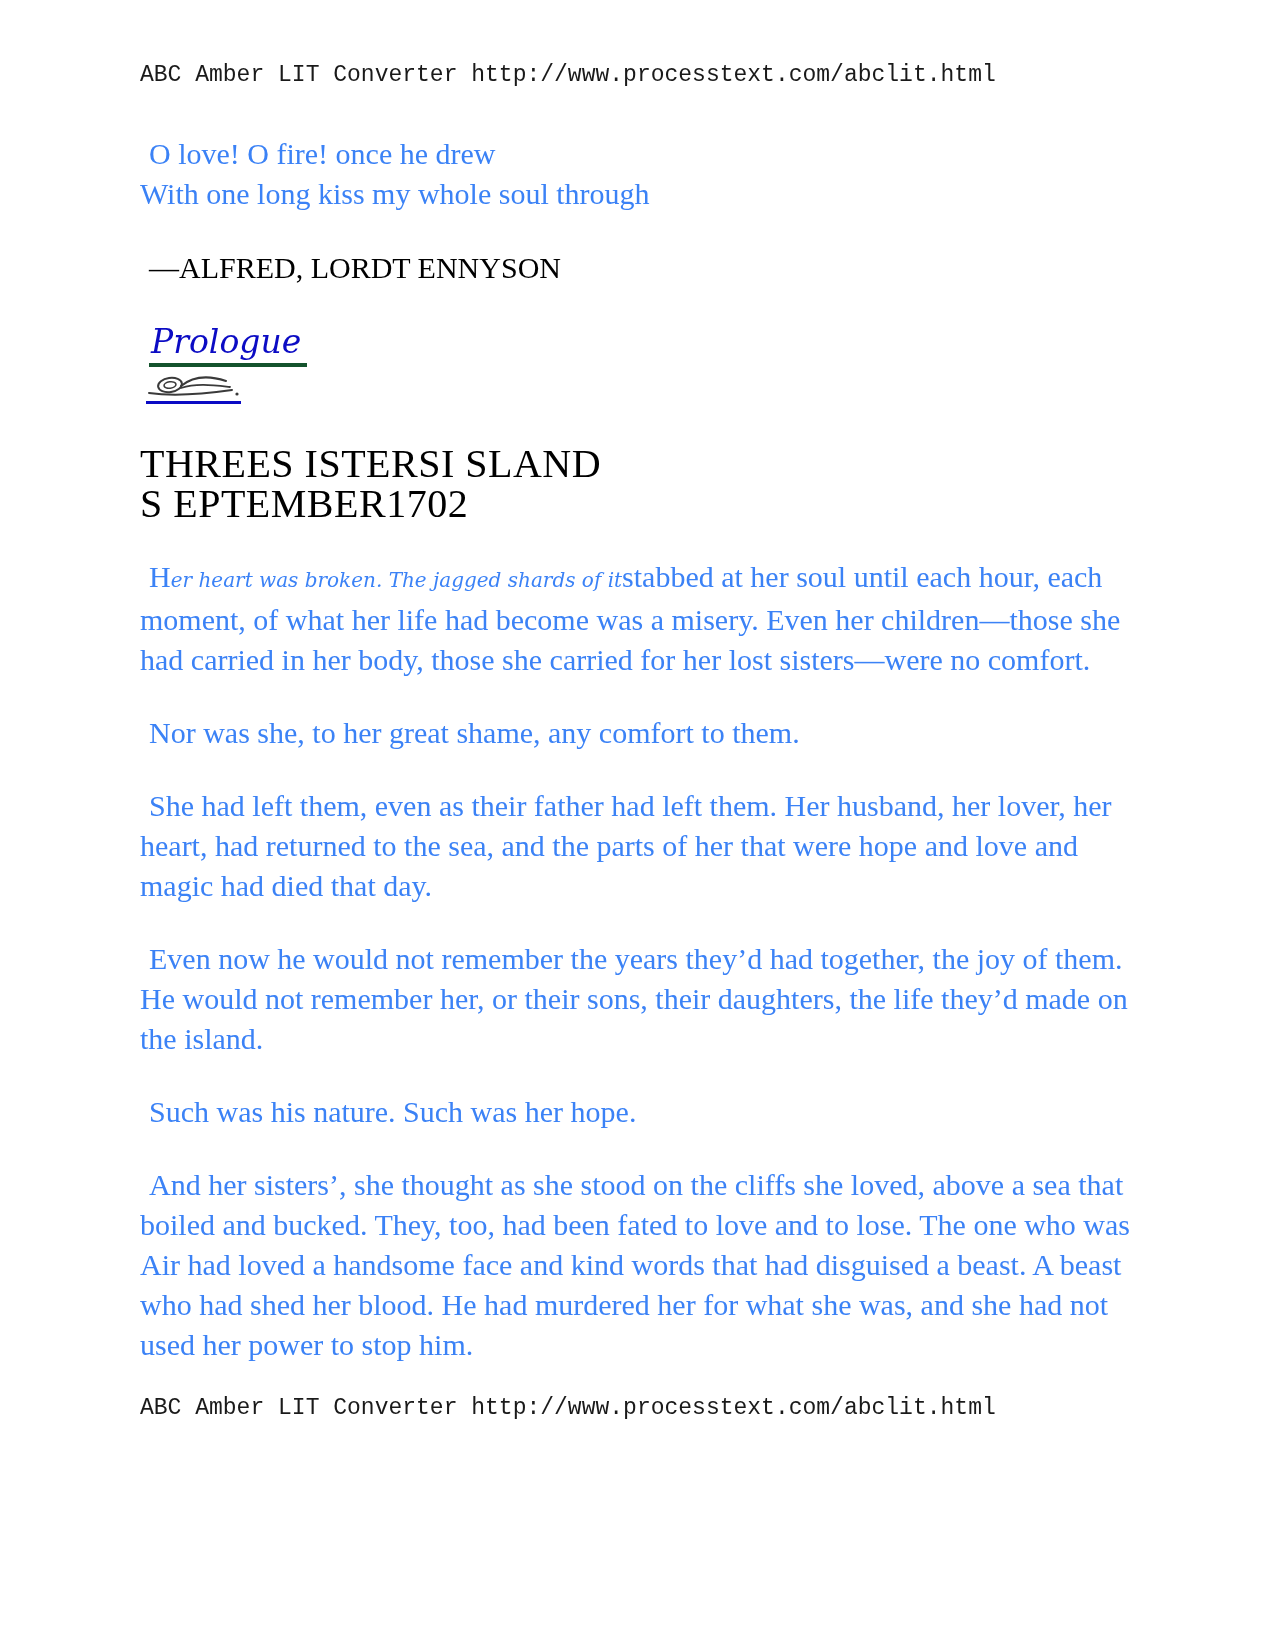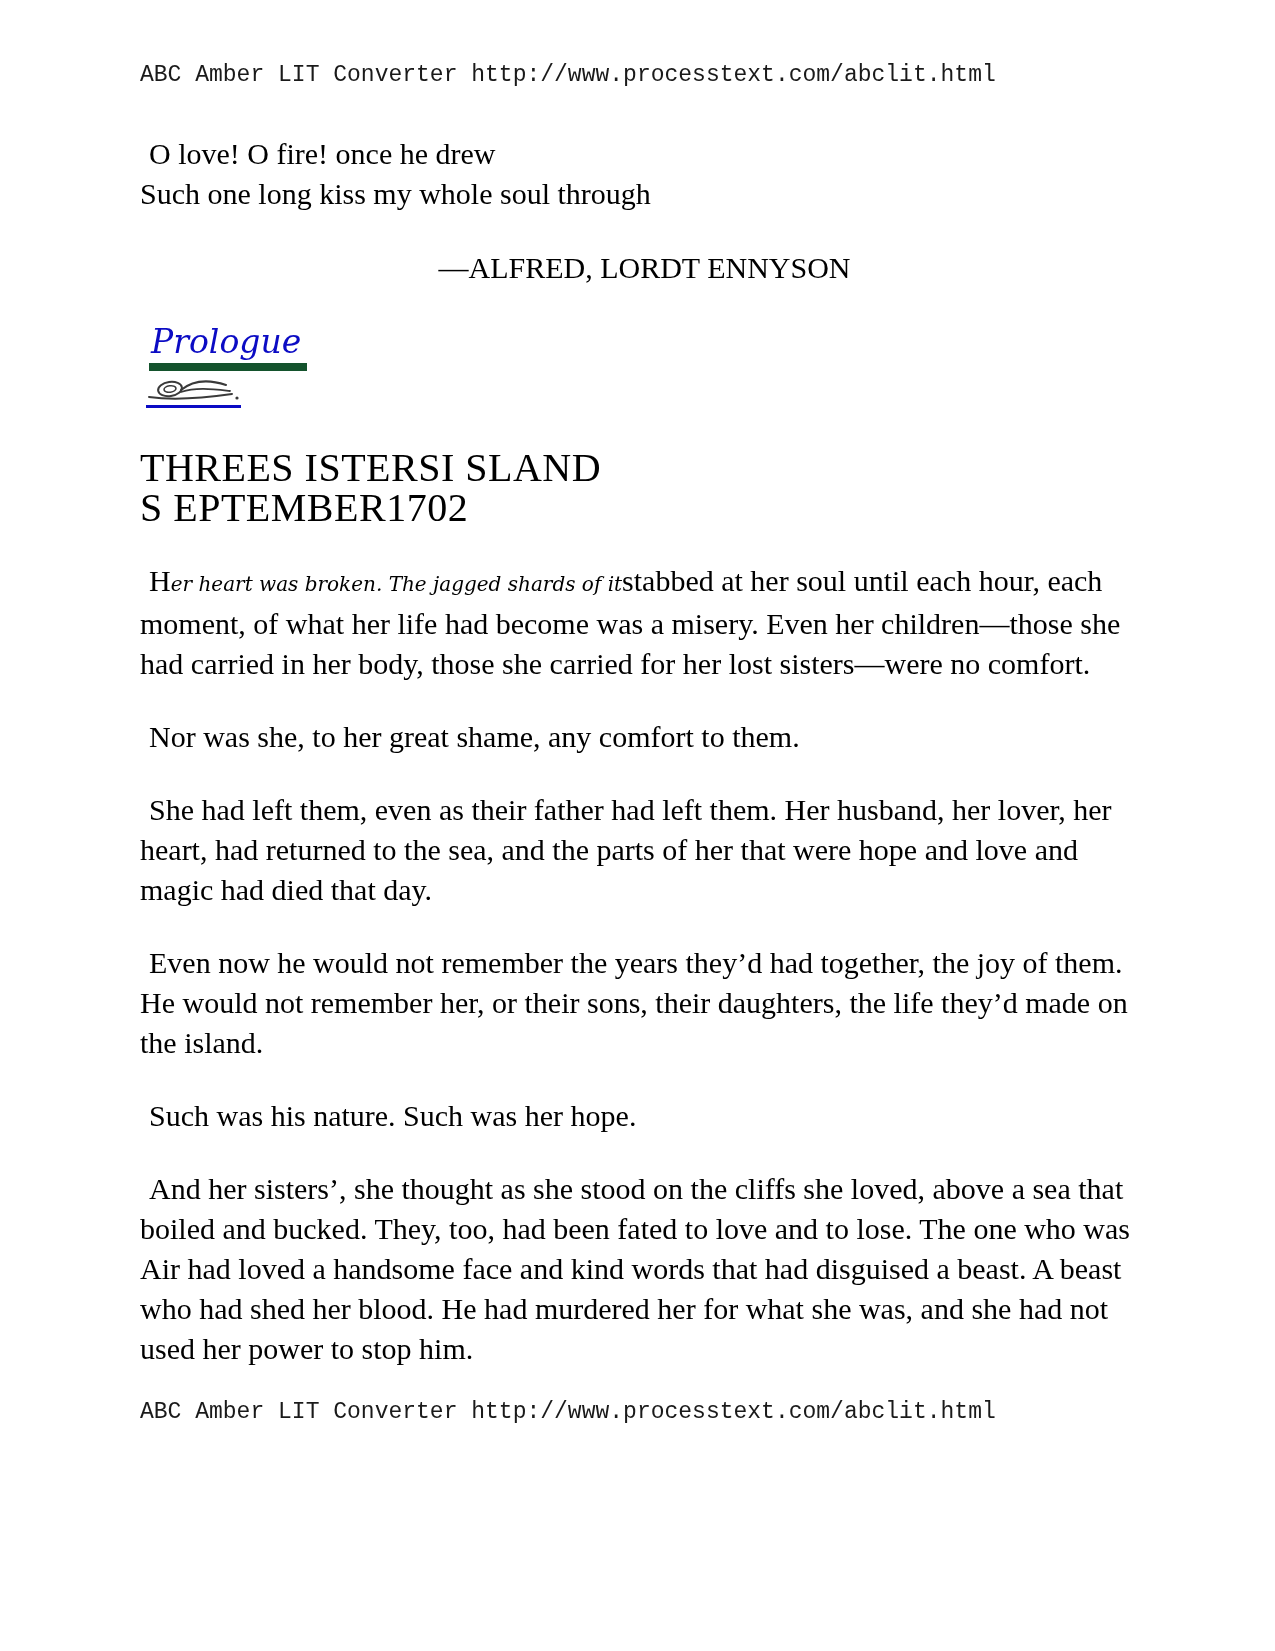--- a/index.html
+++ b/index.html
@@ -13,41 +13,40 @@
     font-family: "Liberation Serif", serif;
     position: relative;
   }
   .mono-line {
     font-family: "Liberation Mono", monospace;
     font-size: 23px;
     color: #1a1a1a;
     white-space: nowrap;
   }
   .content { width: 1000px; }
-  .body-text { font-size: 30px; line-height: 40px; color: #000000; }
+  .body-text { font-size: 30px; line-height: 40px; color: #3b82f6; }
   .poem { margin-top: 46px; }
   .poem-line { font-size: 30px; line-height: 40px; }
   .indent { text-indent: 9px; }
   .attribution {
     margin-top: 34px;
     font-size: 30px;
     line-height: 40px;
-    text-align: center;
   }
   .prologue-block { margin-top: 34px; }
   .prologue-link {
     display: inline-block;
     margin-left: 9px;
     font-family: "DejaVu Serif", serif;
     font-style: italic;
     font-size: 33px;
     line-height: 40px;
     color: #0b0bc4;
     text-decoration: none;
-    border-bottom: 8px solid #14532d;
+    border-bottom: 4px solid #14532d;
     padding: 0 6px 1px 2px;
     cursor: pointer;
   }
   .ornament-link {
     display: inline-block;
     margin-left: 6px;
     margin-top: 6px;
     border-bottom: 3px solid #0b0bc4;
     padding-bottom: 2px;
     cursor: pointer;
@@ -72,21 +71,21 @@
 <body>
 
 <div class="page">
 
   <div class="mono-line">ABC Amber LIT Converter http://www.processtext.com/abclit.html</div>
 
   <div class="content">
 
     <div class="poem body-text">
       <div class="poem-line indent">O love! O fire! once he drew</div>
-      <div class="poem-line">Such one long kiss my whole soul through</div>
+      <div class="poem-line">With one long kiss my whole soul through</div>
     </div>
 
     <div class="attribution indent">—ALFRED, LORDT ENNYSON</div>
 
     <div class="prologue-block">
       <a class="prologue-link" href="#">Prologue</a>
       <br>
       <a class="ornament-link" href="#">
         <svg class="ornament-svg" width="95" height="26" viewBox="0 0 95 26" fill="none" xmlns="http://www.w3.org/2000/svg">
           <ellipse cx="24" cy="12" rx="12" ry="7" transform="rotate(-8 24 12)" stroke="#3a3a3a" stroke-width="2"></ellipse>

